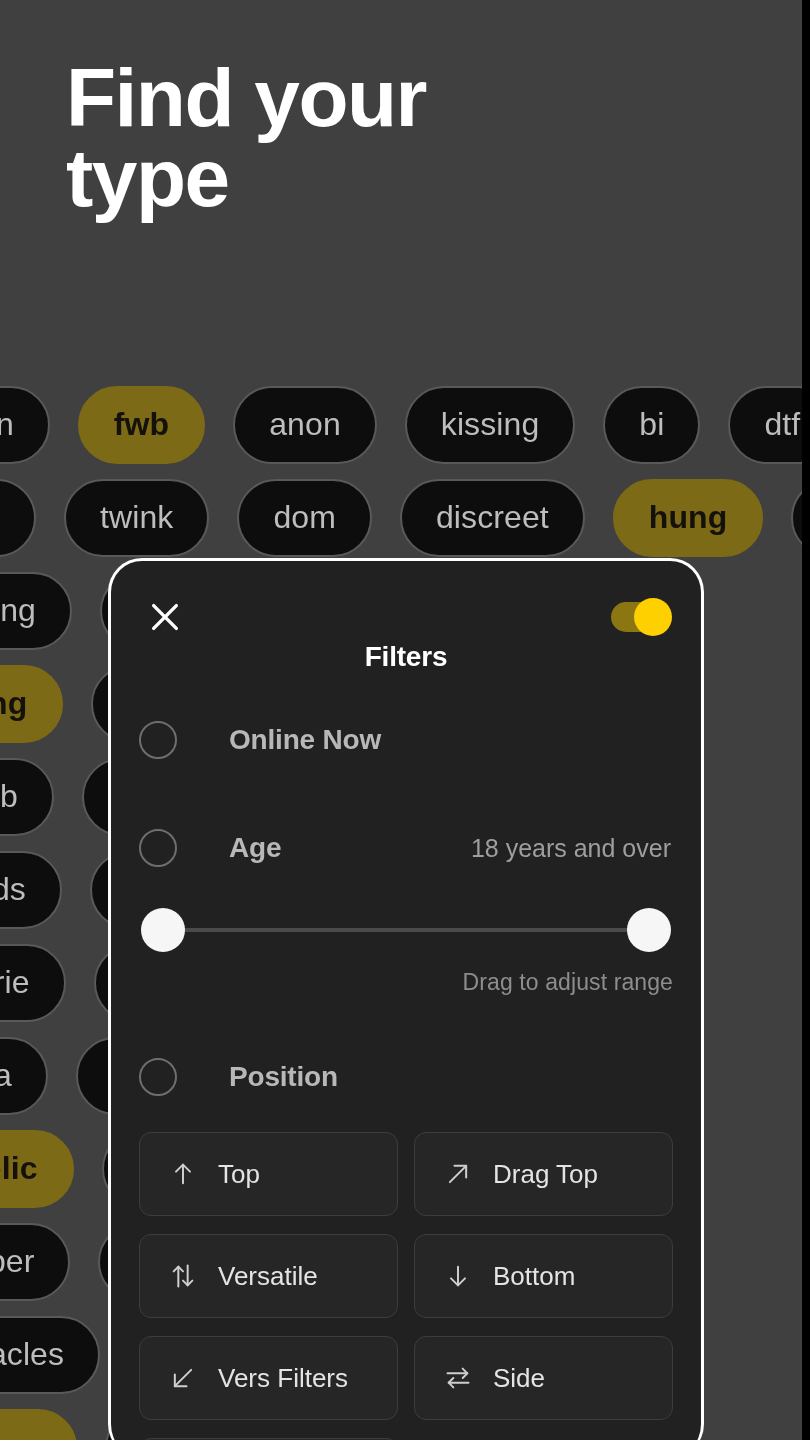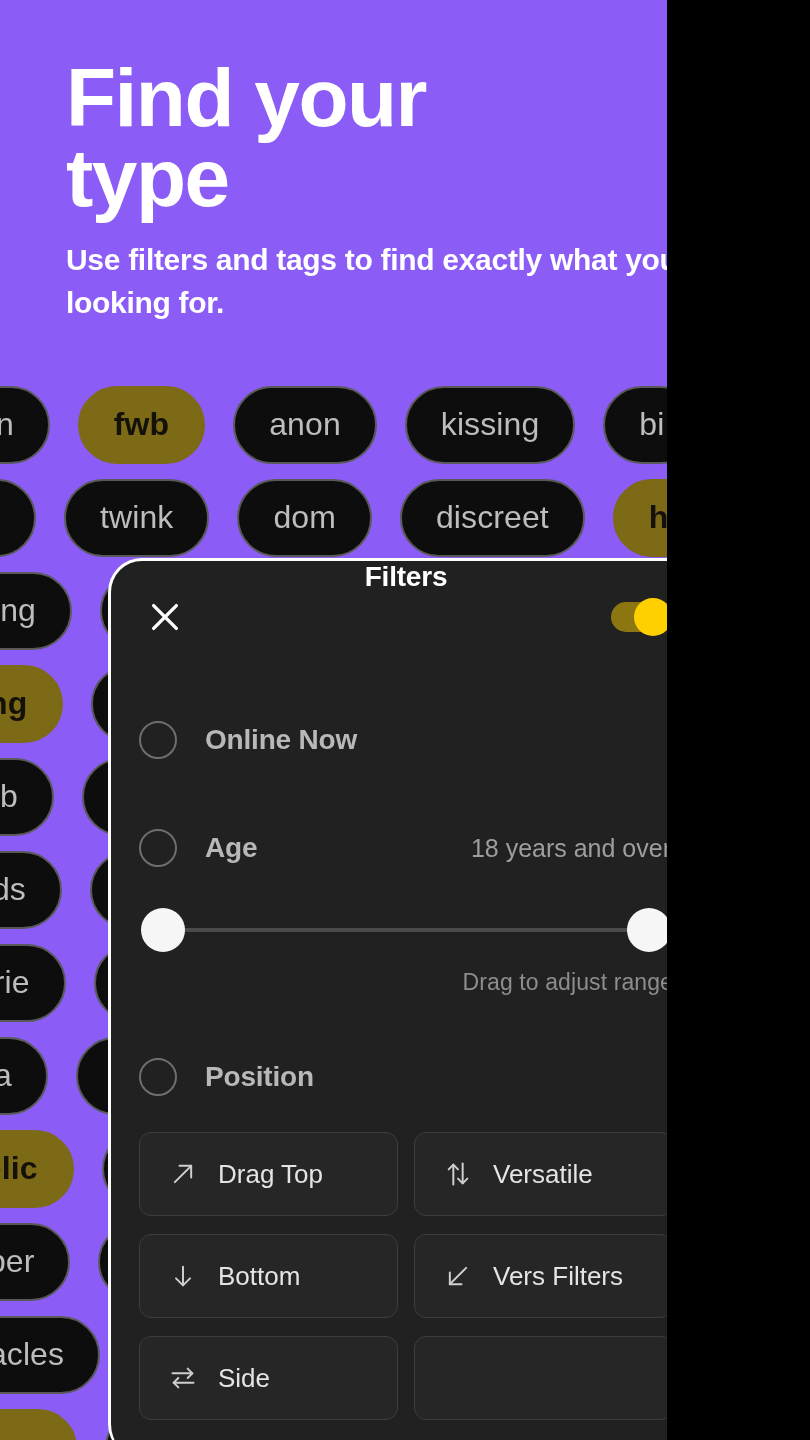--- a/index.html
+++ b/index.html
@@ -5,22 +5,22 @@
 <style>
   * { box-sizing: border-box; margin: 0; padding: 0; }
   html, body {
     width: 810px; height: 1440px;
     background: #000000;
     font-family: "Liberation Sans", sans-serif;
     overflow: hidden;
   }
   #screen {
     position: relative;
-    width: 667px; height: 1440px;
-    background: #8b5cf6;
+    width: 802px; height: 1440px;
+    background: #404040;
     overflow: hidden;
   }
 
   
   .hero {
     position: absolute;
     left: 66px; top: 58px;
     width: 700px;
     z-index: 5;
   }
@@ -92,21 +92,21 @@
     border-bottom: none;
     z-index: 10;
     overflow: hidden;
     padding: 0 28px;
   }
 
   .sheet-header {
     position: relative;
     height: 112px;
     display: flex;
-    align-items: flex-start;
+    align-items: flex-end;
   }
   .close-btn {
     position: absolute;
     left: 2px; top: 50%;
     transform: translateY(-50%);
     width: 48px; height: 48px;
     display: flex; align-items: center; justify-content: center;
     cursor: pointer;
   }
   .sheet-title {
@@ -133,20 +133,21 @@
     width: 38px; height: 38px;
     border-radius: 50%;
     background: #ffd000;
   }
 
   .filter-row {
     display: flex;
     align-items: center;
     height: 82px;
     position: relative;
+    gap: 24px;
   }
   .radio {
     flex: 0 0 auto;
     width: 38px; height: 38px;
     border-radius: 50%;
     border: 2px solid #6e6e6e;
     background: transparent;
     cursor: pointer;
   }
   .filter-label {
@@ -226,21 +227,20 @@
   .spacer-md { height: 40px; }
 </style>
 </head>
 <body>
 
 <div id="screen">
 
   <div class="hero">
     <div class="hero-title">Find your
 type</div>
-    <div class="hero-sub">Use filters and tags to find exactly what you’re looking for.</div>
   </div>
 
   <div class="tagcloud" id="tagcloud">
       <div class="tag-row" style="margin-left: -58px;">
         <div class="tag">on</div>
         <div class="tag sel">fwb</div>
         <div class="tag">anon</div>
         <div class="tag">kissing</div>
         <div class="tag">bi</div>
         <div class="tag">dtf</div>
@@ -349,20 +349,29 @@
 
     <div class="filter-row">
       <div class="radio"></div>
       <div class="filter-label">Position</div>
     </div>
 
     <div class="position-grid" id="position-grid">
         <div class="pos-btn">
           <span class="pos-ico">
             <svg width="28" height="28" viewBox="0 0 24 24" fill="none" stroke="#cfcfcf" stroke-width="1.7" stroke-linecap="round" stroke-linejoin="round">
+              <line x1="12" y1="20" x2="12" y2="4"></line>
+              <polyline points="6,10 12,4 18,10"></polyline>
+            </svg>
+          </span>
+          <span>Top</span>
+        </div>
+        <div class="pos-btn">
+          <span class="pos-ico">
+            <svg width="28" height="28" viewBox="0 0 24 24" fill="none" stroke="#cfcfcf" stroke-width="1.7" stroke-linecap="round" stroke-linejoin="round">
               <line x1="5" y1="19" x2="19" y2="5"></line>
               <polyline points="9,5 19,5 19,15"></polyline>
             </svg>
           </span>
           <span>Drag Top</span>
         </div>
         <div class="pos-btn">
           <span class="pos-ico">
             <svg width="28" height="28" viewBox="0 0 24 24" fill="none" stroke="#cfcfcf" stroke-width="1.7" stroke-linecap="round" stroke-linejoin="round">
               <line x1="8" y1="21" x2="8" y2="4"></line>

